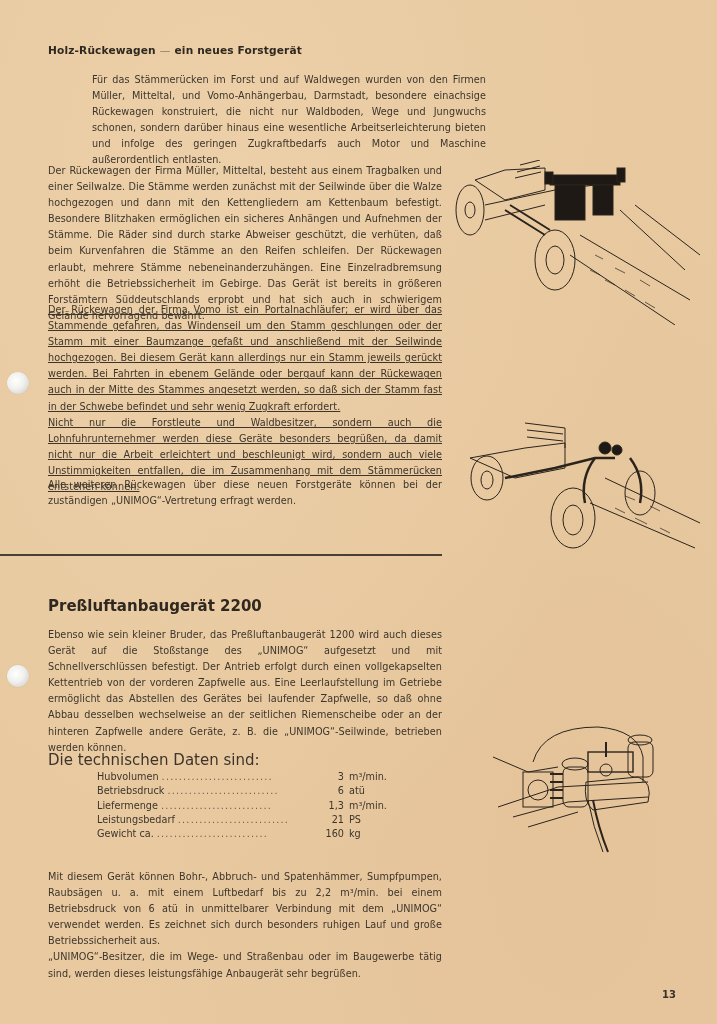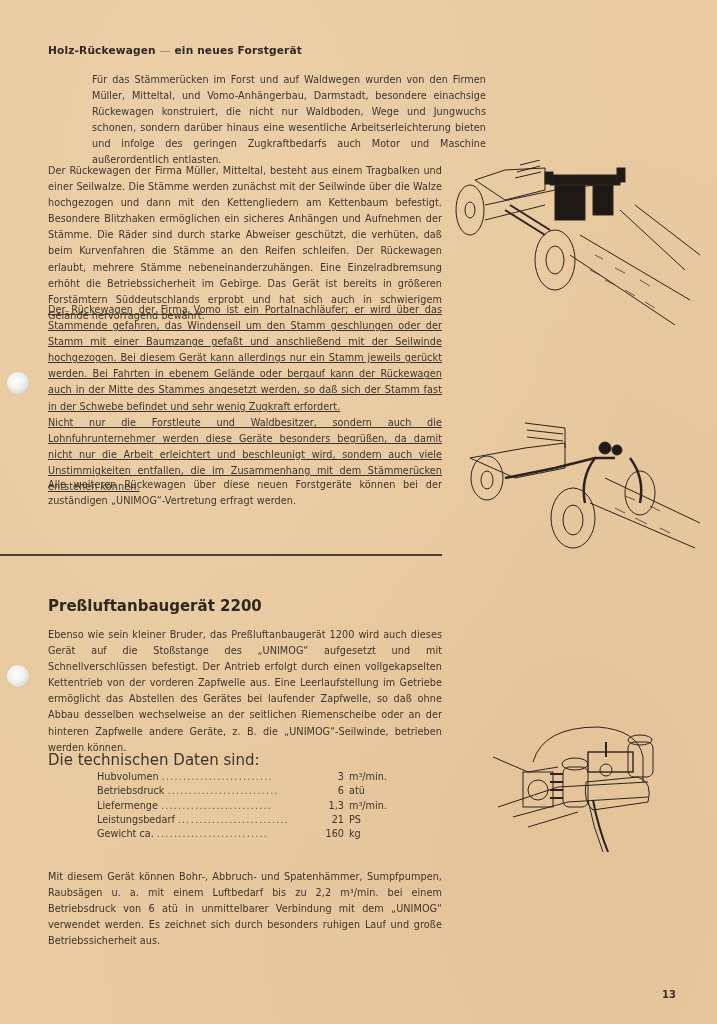--- a/index.html
+++ b/index.html
@@ -163,20 +163,21 @@
     <div class="spec-row">
       <span class="label">Gewicht ca.</span>
       <span class="dots">..........................</span>
       <span class="value">160</span>
       <span class="unit">kg</span>
     </div>
   </div>
 
   <div class="para" style="top:869px;">
     <p>Mit diesem Gerät können Bohr-, Abbruch- und Spatenhämmer, Sumpfpumpen, Raubsägen u. a. mit einem Luftbedarf bis zu 2,2 m³/min. bei einem Betriebsdruck von 6 atü in unmittelbarer Verbindung mit dem „UNIMOG“ verwendet werden. Es zeichnet sich durch besonders ruhigen Lauf und große Betriebssicherheit aus.</p>
+    <p>„UNIMOG“-Besitzer, die im Wege- und Straßenbau oder im Baugewerbe tätig sind, werden dieses leistungsfähige Anbaugerät sehr begrüßen.</p>
   </div>
 
   <div class="illus" style="left:488px; top:712px;">
     <svg width="175" height="145" viewBox="0 0 175 145" fill="none" stroke="#2b241d" stroke-width="1">
       <path d="M5 45 L40 60 L70 55 M10 95 L70 75 L160 70 M25 105 L80 90 L160 85 M40 115 L90 100"></path>
       <path d="M45 50 Q55 15 110 15 Q150 18 155 45 L155 70"></path>
       <rect x="35" y="60" width="30" height="35"></rect>
       <circle cx="50" cy="78" r="10"></circle>
       <path d="M62 62 L75 62 M62 70 L75 70 M62 78 L75 78 M62 86 L75 86" stroke-width="2"></path>
       <rect x="75" y="55" width="25" height="40" rx="6"></rect>

